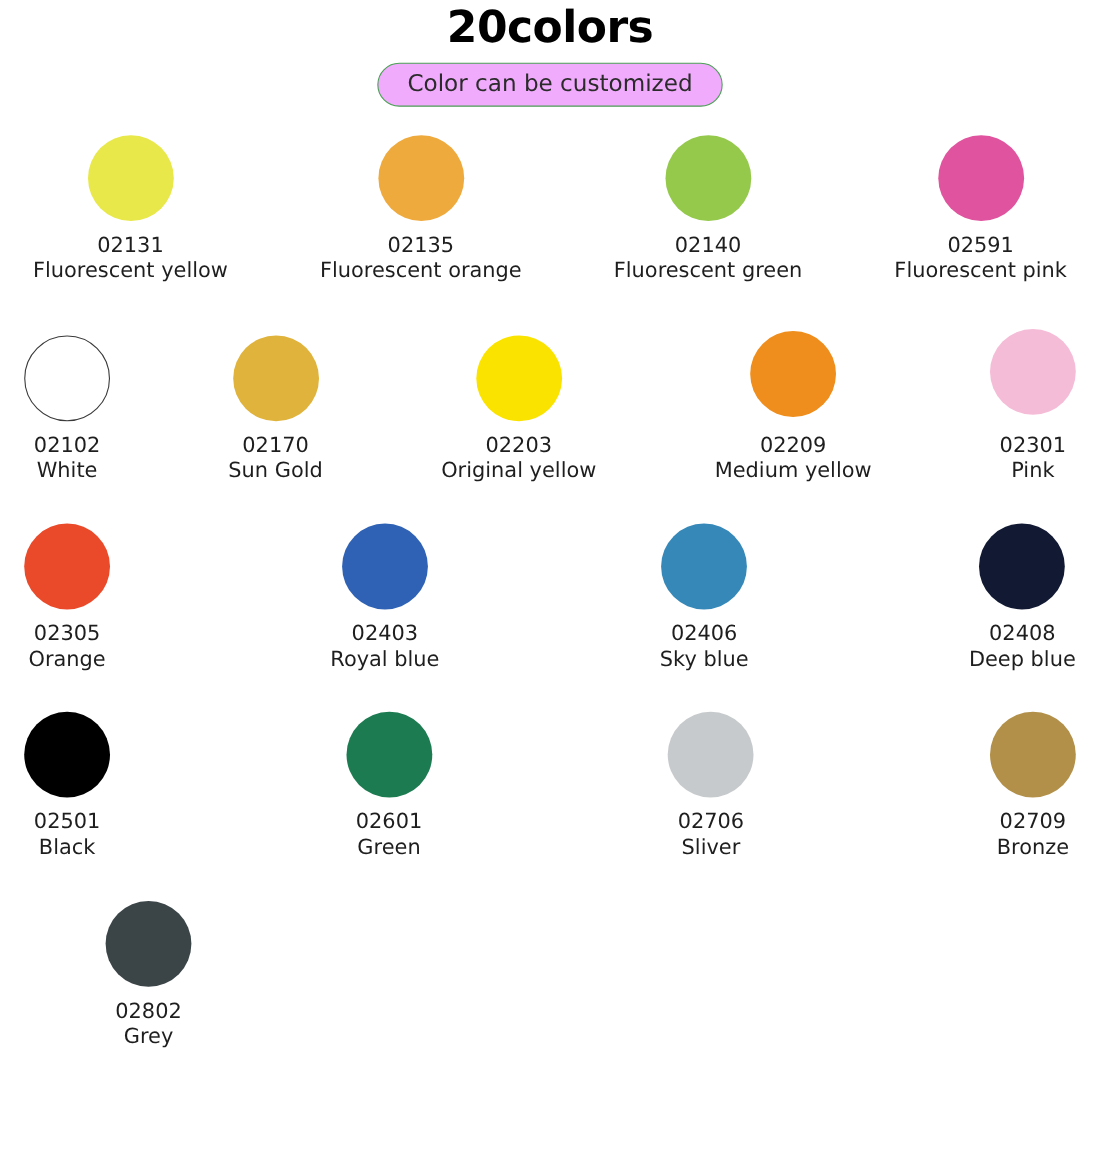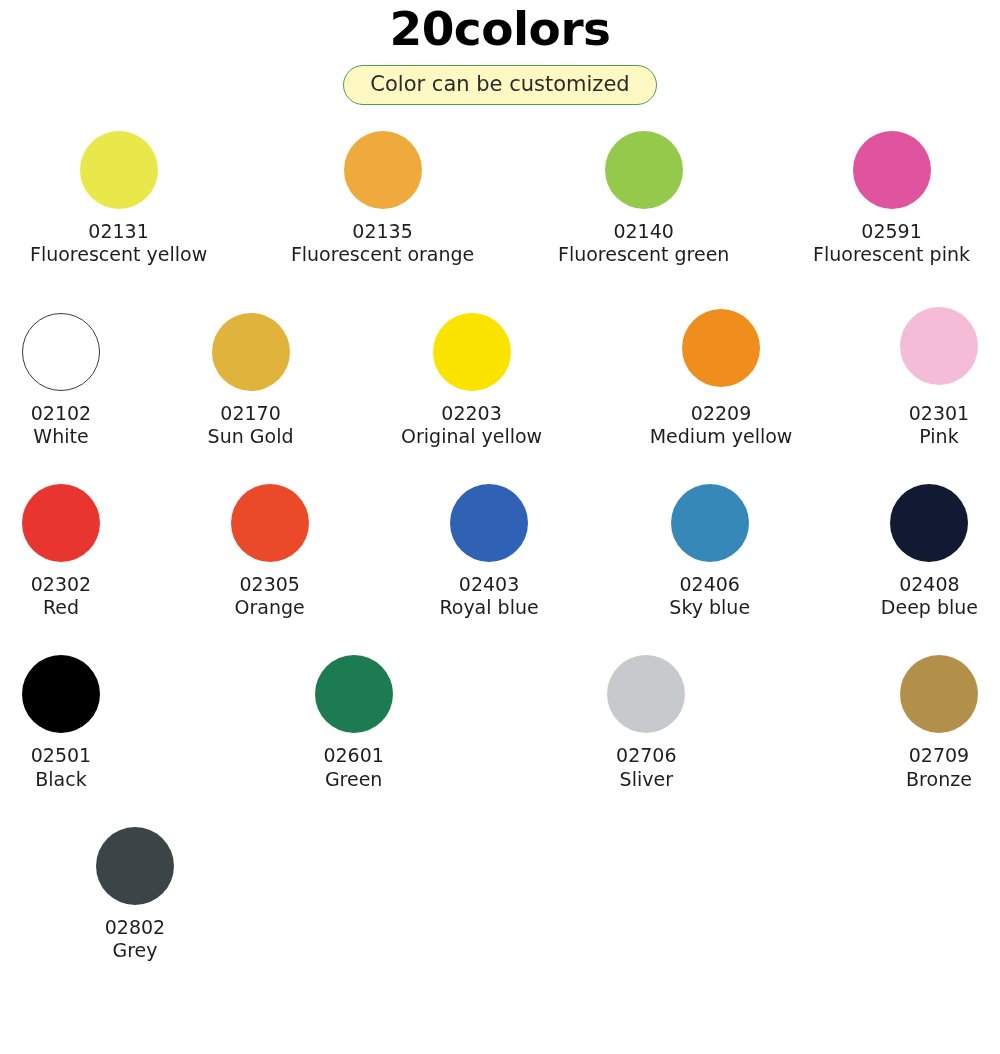--- a/index.html
+++ b/index.html
@@ -19,40 +19,40 @@
 
   
   .header {
     width: 100%;
     text-align: center;
     padding-top: 2px;
   }
   .title {
     font-family: "DejaVu Sans", "Liberation Sans", sans-serif;
     font-weight: 700;
-    font-size: 47px;
+    font-size: 40px;
     letter-spacing: -0.5px;
     color: #000000;
     line-height: 1.15;
     margin: 0;
   }
   .badge-wrap {
     display: flex;
     justify-content: center;
     margin-top: 9px;
   }
   .badge {
     display: inline-block;
     border: 1.5px solid #4b9f56;
     border-radius: 22px;
     padding: 5px 26px 7px 26px;
     font-size: 21px;
     color: #2b2b2b;
     line-height: 1.25;
-    background: #fef9c3;
+    background: #f0abfc;
     white-space: nowrap;
   }
 
   
   .rows {
     margin-top: 26px;
   }
   .row {
     display: flex;
     width: 1000px;
@@ -182,27 +182,20 @@
       <div class="swatch">
         <div class="dot" style="background: rgb(245, 188, 216);"></div>
         <div class="labels nudge-down">
           <div class="code">02301</div>
           <div class="name">Pink</div>
         </div>
       </div>
     </div>
     <div class="row row-3 row-n">
       <div class="swatch">
-        <div class="dot" style="background: rgb(232, 53, 48);"></div>
-        <div class="labels">
-          <div class="code">02302</div>
-          <div class="name">Red</div>
-        </div>
-      </div>
-      <div class="swatch">
         <div class="dot" style="background: rgb(234, 74, 42);"></div>
         <div class="labels">
           <div class="code">02305</div>
           <div class="name">Orange</div>
         </div>
       </div>
       <div class="swatch">
         <div class="dot" style="background: rgb(47, 98, 180);"></div>
         <div class="labels">
           <div class="code">02403</div>

